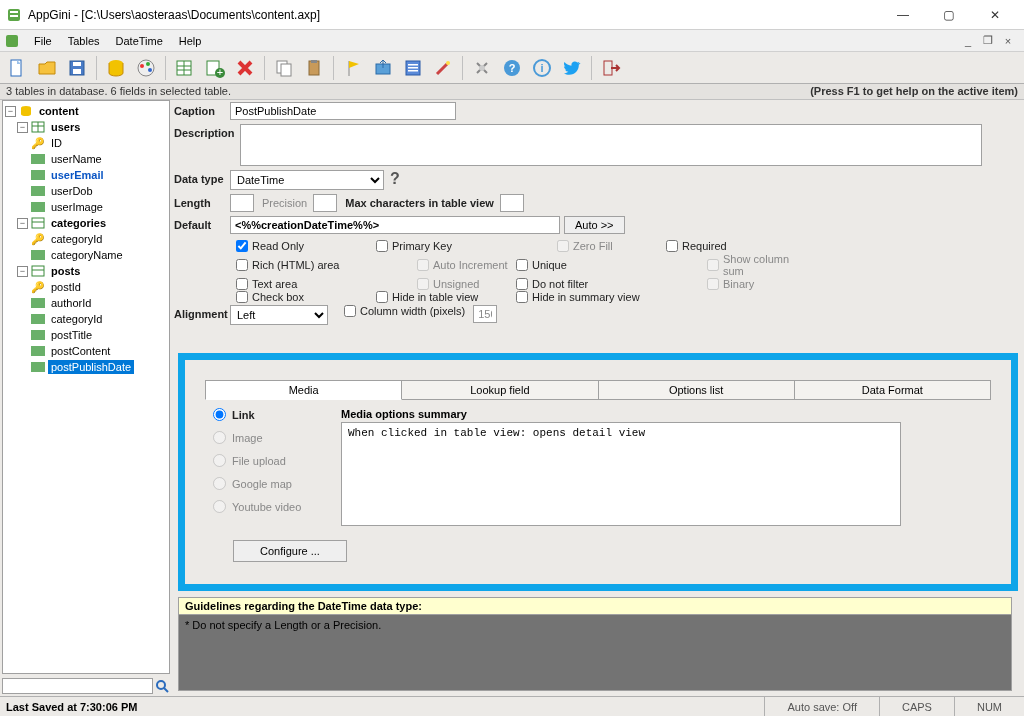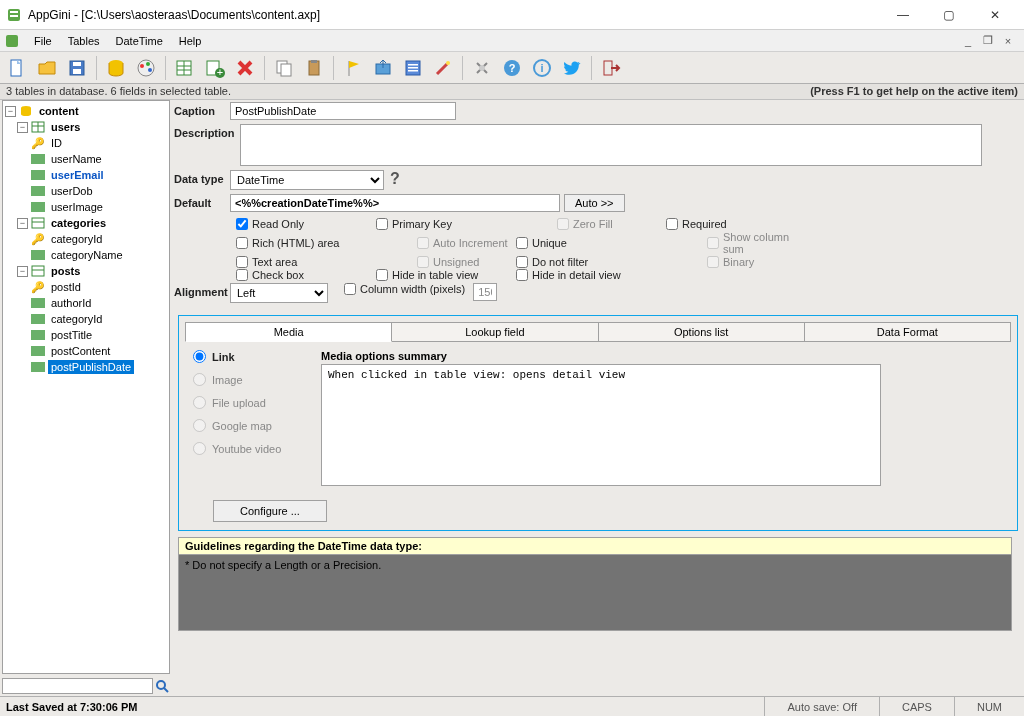--- a/index.html
+++ b/index.html
@@ -50,33 +50,33 @@
 .inline-label { padding:3px 6px 0 8px; color:#222; font-weight:bold; }
 .select { border:1px solid #a0a0a0; background:#fff; padding:1px 2px; height:20px; }
 .auto-btn { border:1px solid #a0a0a0; background:#efefef; padding:2px 10px; margin-left:4px; }
 .qmark { font-size:16px; font-weight:bold; color:#555; margin-left:6px; }
 
 .checkgrid { display:grid; grid-template-columns: 140px 140px 150px 130px; gap:1px 0; margin:2px 0 2px 62px; }
 .check { display:flex; align-items:center; gap:4px; color:#222; }
 .check.disabled { color:#888;padding-left:41px; }
 .check input[type=checkbox] { width:12px; height:12px; }
 
-.tabs-wrap { border:1px solid #0ea5e9; margin:8px 0 6px 4px; padding:6px; }
+.tabs-wrap { border:7px solid #0ea5e9; margin:24px 0 6px 4px; padding:20px; }
 .tabstrip { display:flex; margin-bottom:8px; }
 .tab { flex:1; text-align:center; padding:3px 4px; border:1px solid #a0a0a0; background:#f4f2ef; position:relative; }
 .tab.active { background:#fff; border-bottom-color:#fff; font-weight:normal; }
 .tab + .tab { border-left:none; }
 
 .media-body { display:flex; gap:16px; }
 .radios { width:120px; padding-left:8px; display:flex; flex-direction:column; gap:10px; }
 .radio { display:flex; align-items:center; gap:6px; color:#222; }
 .radio.disabled { color:#888; }
 .media-summary { flex:1; }
 .media-summary-label { font-weight:bold; margin-bottom:2px; }
-.media-textarea { width:560px; height:122px; border:1px solid #a0a0a0; background:#fff; padding:4px 6px; font-family:"Courier New",monospace; font-size:11px; resize:none; }
+.media-textarea { width:560px; height:104px; border:1px solid #a0a0a0; background:#fff; padding:4px 6px; font-family:"Courier New",monospace; font-size:11px; resize:none; }
 .configure-btn { border:1px solid #a0a0a0; background:#efefef; padding:4px 26px; margin:12px 0 2px 28px; }
 
 .guidelines { margin:0 6px 0 4px; }
 .guide-header { background:#ffffcf; border:1px solid #a0a0a0; padding:2px 6px; font-weight:bold; color:#000; }
 .guide-body { border:1px solid #a0a0a0; border-top:none; background:#737373; padding:4px 6px; height:76px; }
 
 .footer { height: 20px; background:#eceae7; border-top:1px solid #b0b0b0; display:flex; align-items:center; }
 .footer .status-left { flex:1; padding:0 6px; font-weight:bold; }
 .footer .cell { border-left:1px solid #b0b0b0; padding:0 22px; height:100%; display:flex; align-items:center; color:#555; }
 
@@ -414,20 +414,28 @@
       <div class="form-label" style="width:66px;">Description</div>
       <textarea class="desc-box" style=""></textarea>
     </div>
 
     <div class="form-row">
       <div class="form-label">Data type</div>
       <select class="select" style="width:154px"><option>DateTime</option></select>
       <span class="qmark">?</span>
     </div>
 
+    <div class="form-row">
+      <div class="form-label">Length</div>
+      <input class="form-input small-input" style="">
+      <div class="inline-label" style="color:#888;font-weight:normal;">Precision</div>
+      <input class="form-input small-input" style="">
+      <div class="inline-label">Max characters in table view</div>
+      <input class="form-input small-input" style="">
+    </div>
 
     <div class="form-row">
       <div class="form-label">Default</div>
       <input class="form-input" style="width: 330px; font-weight: bold;" value="&lt;%%creationDateTime%%&gt;">
       <button class="auto-btn">Auto &gt;&gt;</button>
     </div>
 
     <div class="checkgrid">
       <label class="check">
           <input type="checkbox" checked="" style="">
@@ -483,21 +491,21 @@
       <label class="check">
           <input type="checkbox" style="">
           <span>Check box</span>
         </label>
       <label class="check">
           <input type="checkbox" style="">
           <span>Hide in table view</span>
         </label>
       <label class="check">
           <input type="checkbox" style="">
-          <span>Hide in detail view</span>
+          <span>Hide in summary view</span>
         </label>
       <div></div>
     </div>
 
     <div class="form-row">
       <div class="form-label">Alignment</div>
       <select class="select" style="width:98px"><option>Left</option></select>
       <label class="check" style="margin-left:16px">
           <input type="checkbox" style="">
           <span>Column width (pixels)</span>

